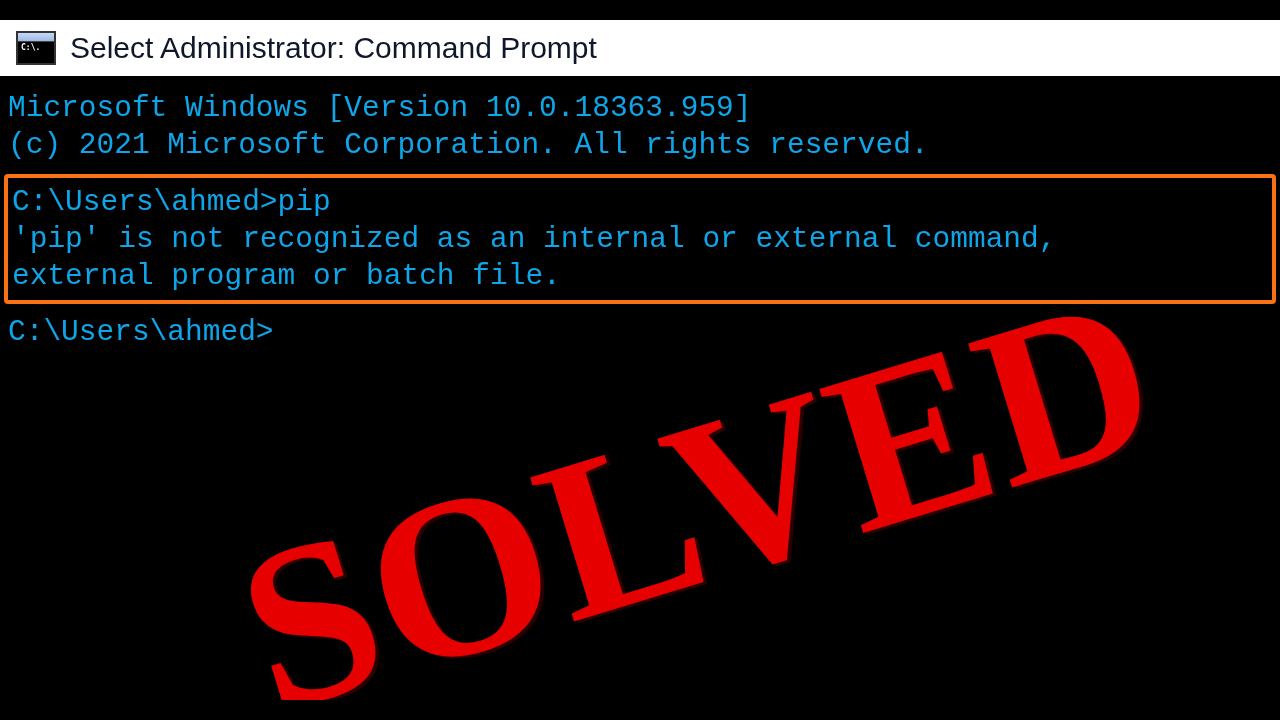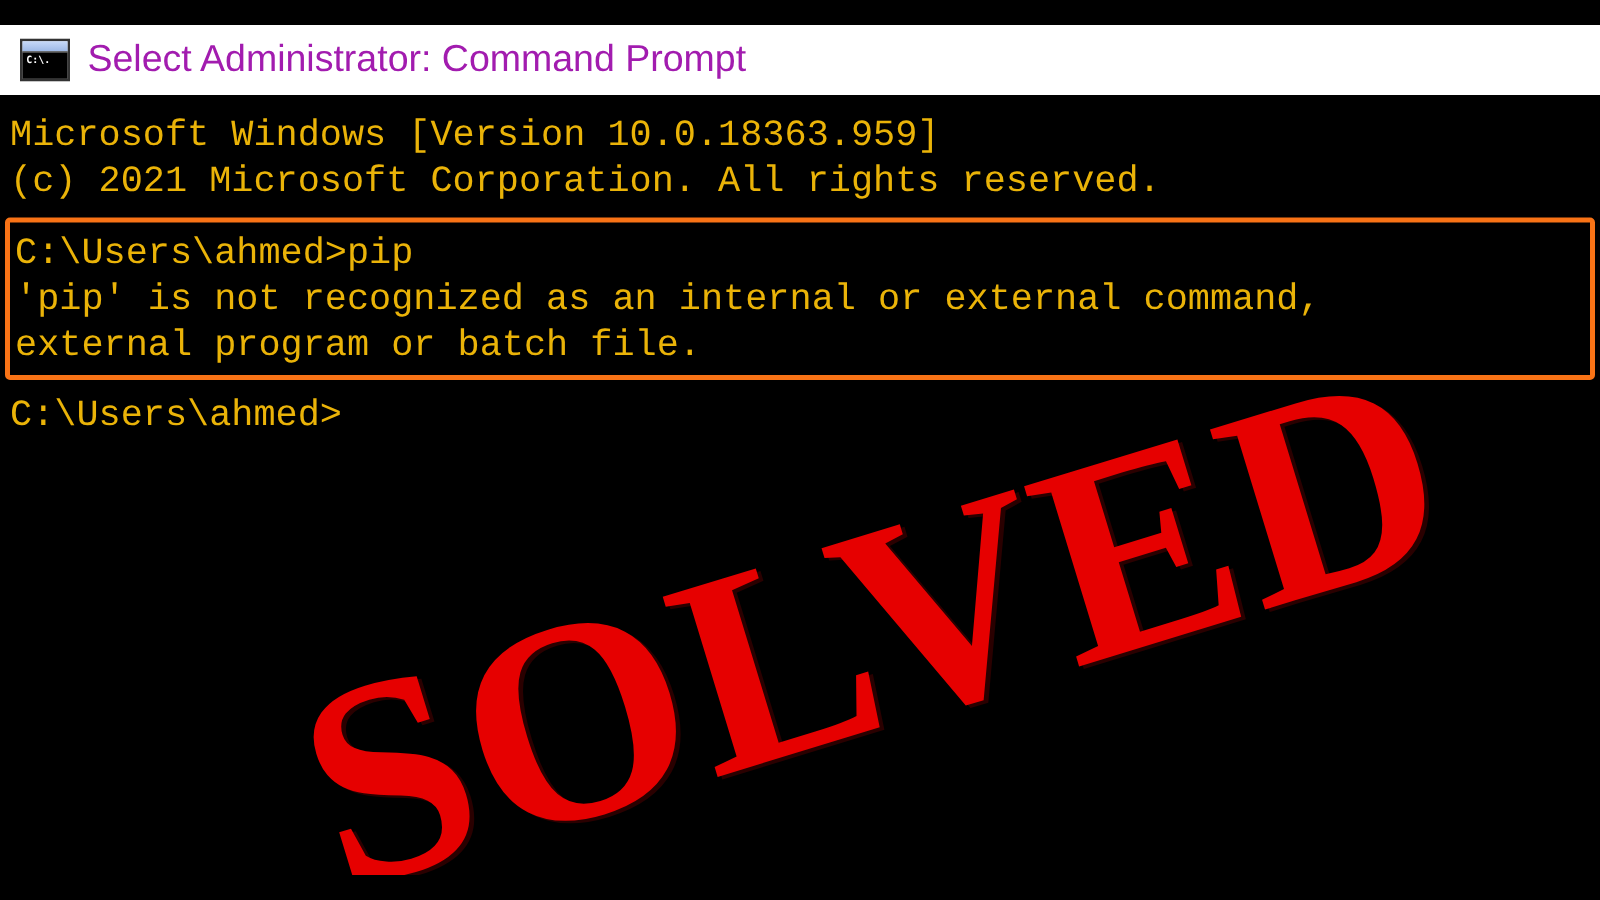--- a/index.html
+++ b/index.html
@@ -56,26 +56,26 @@
       color: #fff;
       font-size: 8px;
       line-height: 7px;
       padding: 2px 3px;
       font-family: monospace;
       font-weight: bold;
     }
     .titlebar-text {
       font-family: 'Segoe UI', Tahoma, Arial, sans-serif;
       font-size: 30px;
-      color: #a21caf;
+      color: #0f172a;
       font-weight: 400;
     }
     .terminal {
       padding: 14px 8px 8px 8px;
-      color: #eab308;
+      color: #0ea5e9;
       font-size: 29.5px;
       line-height: 1.25;
       font-family: Consolas, 'Courier New', monospace;
       position: relative;
     }
     .terminal-line {
       white-space: pre-wrap;
       word-break: break-word;
     }
     .boxed-section {

